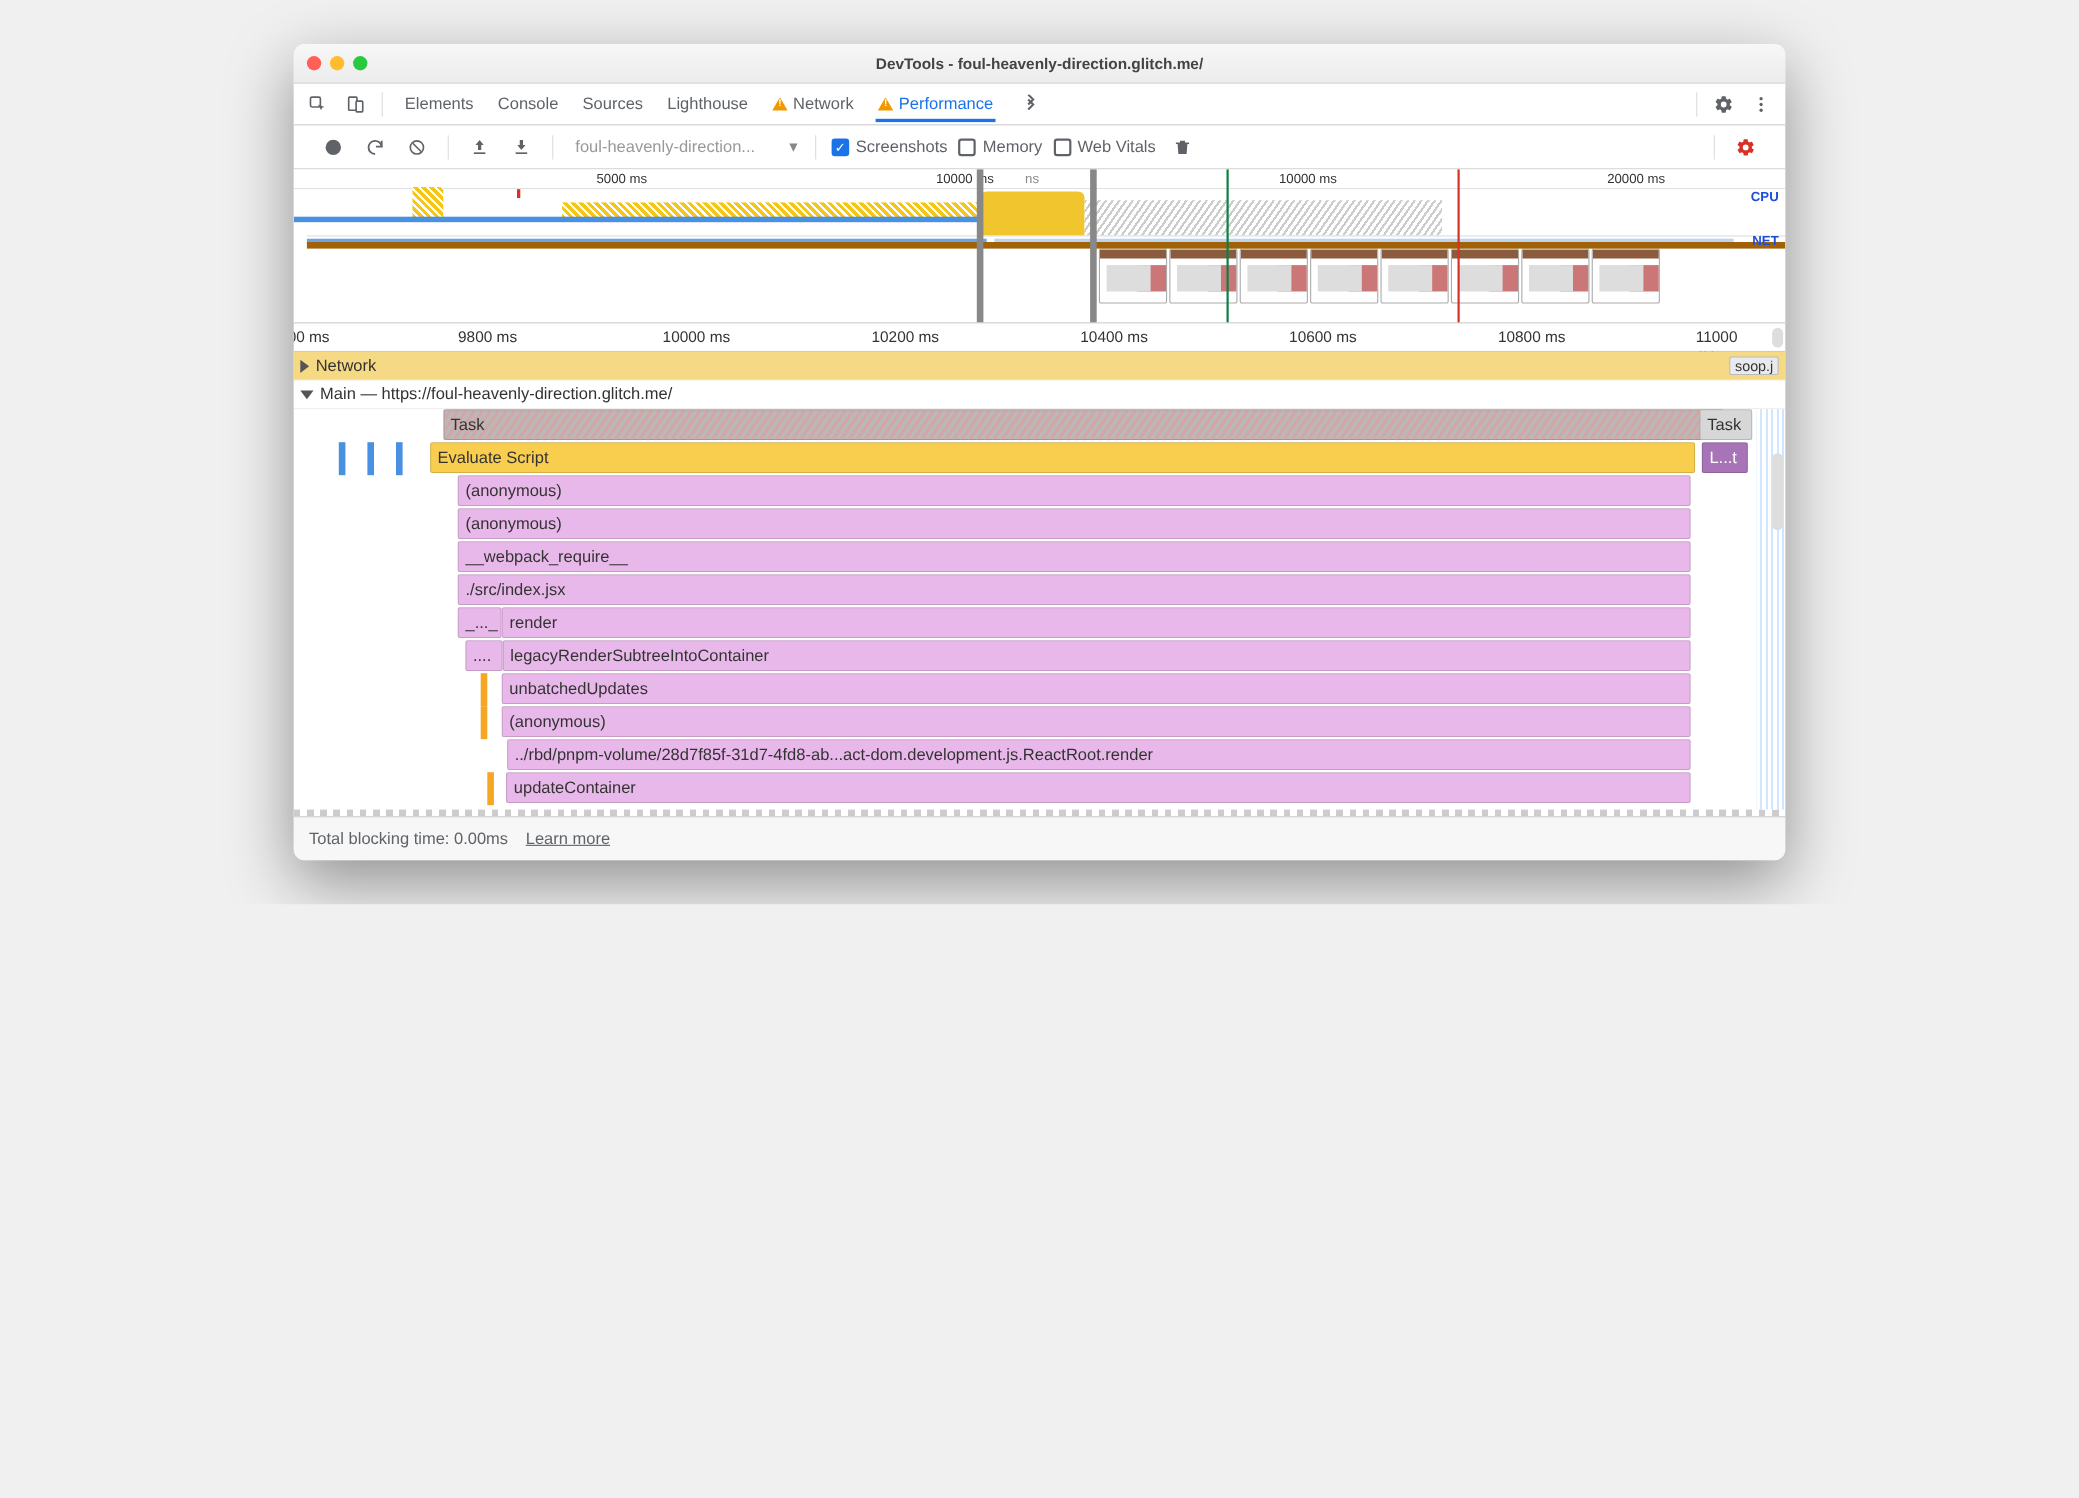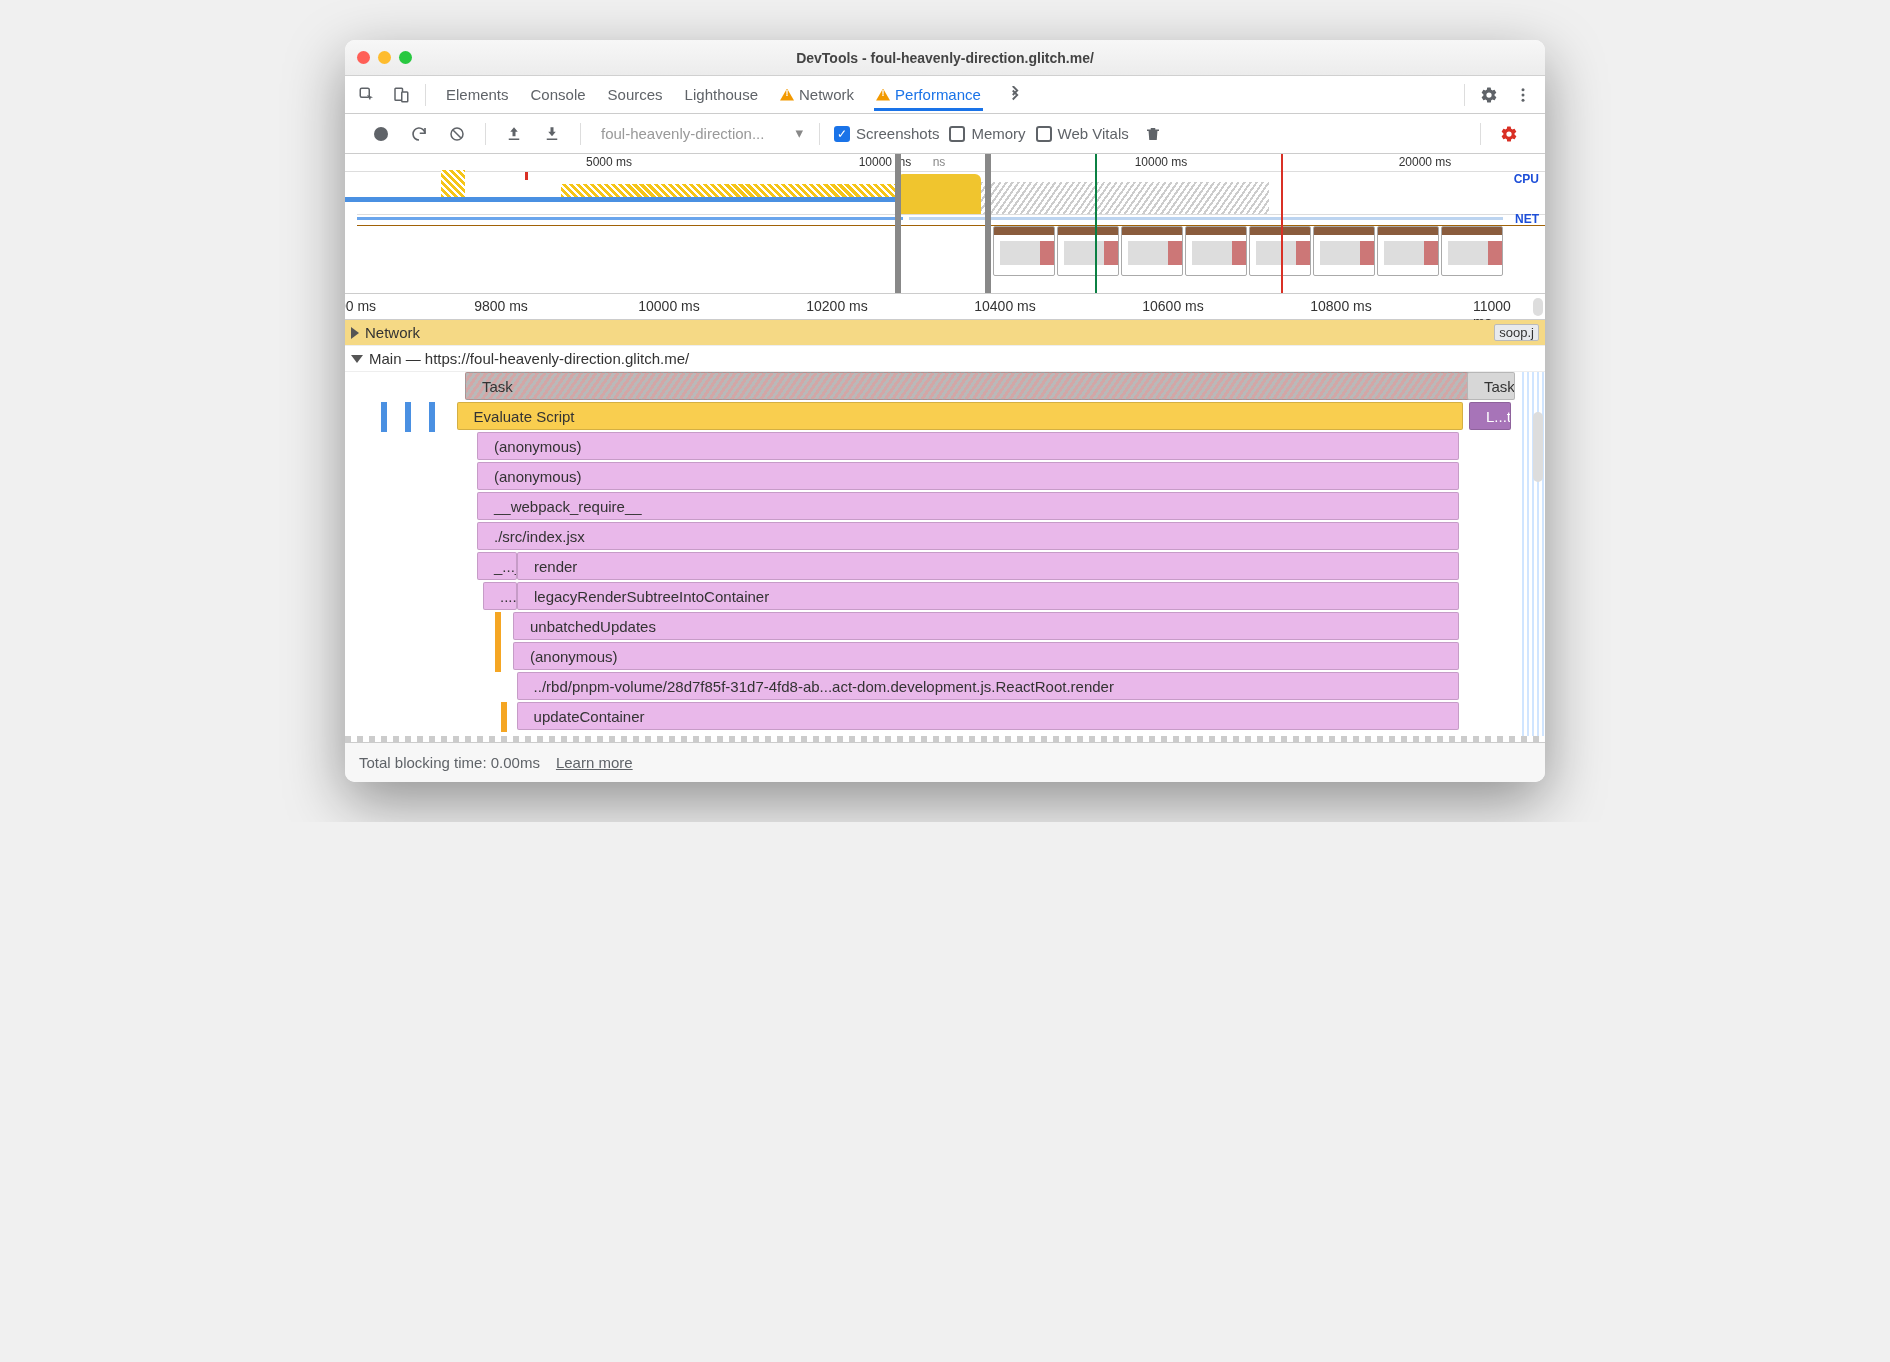--- a/index.html
+++ b/index.html
@@ -4,21 +4,21 @@
 <style>
   * { box-sizing: border-box; margin: 0; padding: 0; }
   body {
     font-family: -apple-system, BlinkMacSystemFont, "Segoe UI", Helvetica, Arial, sans-serif;
     background: #f0f0f0;
     padding: 40px;
     font-size: 14px;
     color: #333;
   }
   .window {
-    width: 1200px;
+    width: 1356px;
     margin: 0 auto;
     background: #fff;
     border-radius: 10px;
     box-shadow: 0 20px 60px rgba(0,0,0,0.4);
     overflow: hidden;
   }
   
   .titlebar {
     height: 36px;
     background: linear-gradient(#f7f7f7,#ececec);
@@ -95,21 +95,21 @@
   .ov-ticks { height:18px; border-bottom:1px solid #ddd; position:relative; font-size:12px; color:#333;}
   .ov-tick { position:absolute; top:1px; transform:translateX(-50%);}
   .ov-cpu { height:42px; position:relative; background:#fff;}
   .cpu-yellow { position:absolute; bottom:16px; background:repeating-linear-gradient(45deg,#f5c518,#f5c518 3px,#fff 3px,#fff 5px); }
   .cpu-big { position:absolute; left:46%; width:7%; bottom:0; height:40px; background:#f0c52e; border-radius:6px 6px 0 0;}
   .cpu-hatch { position:absolute; left:53%; right:23%; bottom:0; height:32px;
      background:repeating-linear-gradient(125deg,#ccc,#ccc 2px,#fff 2px,#fff 5px);}
   .bluebar { position:absolute; left:0; width:46%; bottom:12px; height:5px; background:#4a90e2;}
   .redtick { position:absolute; width:3px; height:8px; background:#d93025; top:0;}
   .ov-label-r { position:absolute; right:6px; font-size:12px; font-weight:700; color:#1d4ed8;}
-  .ov-net { height:12px; border-top:1px solid #ddd; border-bottom:1px solid #a16207; position:relative;margin-left:12px;}
+  .ov-net { height:12px; border-top:1px solid #ddd; border-bottom:6px solid #a16207; position:relative;margin-left:12px;}
   .net-blue { position:absolute; left:0; width:46%; top:2px; height:3px; background:#6aa5ec;}
   .net-blue2 { position:absolute; left:46.5%; width:50%; top:2px; height:3px; background:#bcd4f0;}
   .ov-filmstrip { height:50px; display:flex; padding-left:54%; gap:2px; align-items:stretch;}
   .thumb { flex:0 0 62px; border:1px solid #aaa; border-radius:2px;
     background:
       linear-gradient(#8a5c3d,#8a5c3d) 0 0/100% 8px no-repeat,
       linear-gradient(#ddd,#ddd) 6px 14px/40px 24px no-repeat,
       linear-gradient(#c77,#c77) 34px 14px/26px 24px no-repeat,
       #fff;
   }
@@ -133,21 +133,21 @@
   }
   .track-head.network { background:#f5d985; font-weight:500; }
   .tri-right { width:0;height:0;border-top:6px solid transparent;border-bottom:6px solid transparent;border-left:8px solid #555;}
   .tri-down { width:0;height:0;border-left:6px solid transparent;border-right:6px solid transparent;border-top:8px solid #555;}
   .net-chip { position:absolute; right:6px; top:4px; font-size:13px; background:#e8eaed; border:1px solid #bbb; padding:0 4px; border-radius:2px;}
   
   .flame { position:relative; padding-left:0; }
   .row { height:30px; display:flex; position:relative; }
   .bar {
     height:28px; border:1px solid rgba(0,0,0,0.15); border-radius:2px;
-    display:flex; align-items:center; padding:0 16px; font-size:15px; color:#333;
+    display:flex; align-items:center; padding:0 6px; font-size:15px; color:#333;
     overflow:hidden; white-space:nowrap;
   }
   .bar.task { background:#aaa; background:repeating-linear-gradient(125deg,#b9b9b9,#b9b9b9 3px,#d3a6a6 3px,#d3a6a6 6px);}
   .bar.task2 { background:#d7d7d7;}
   .bar.script { background:#f9ce4f;}
   .bar.purple { background:#a774b8; color:#fff;}
   .bar.pink { background:#e9b8ea;}
   .thin { width:6px; border:none; border-radius:0; padding:0;}
   .thin.blue{background:#4a90e2;} .thin.orange{background:#f5a623;}
   .flame-right-strip { position:absolute; right:0; top:0; bottom:0; width:26px;

